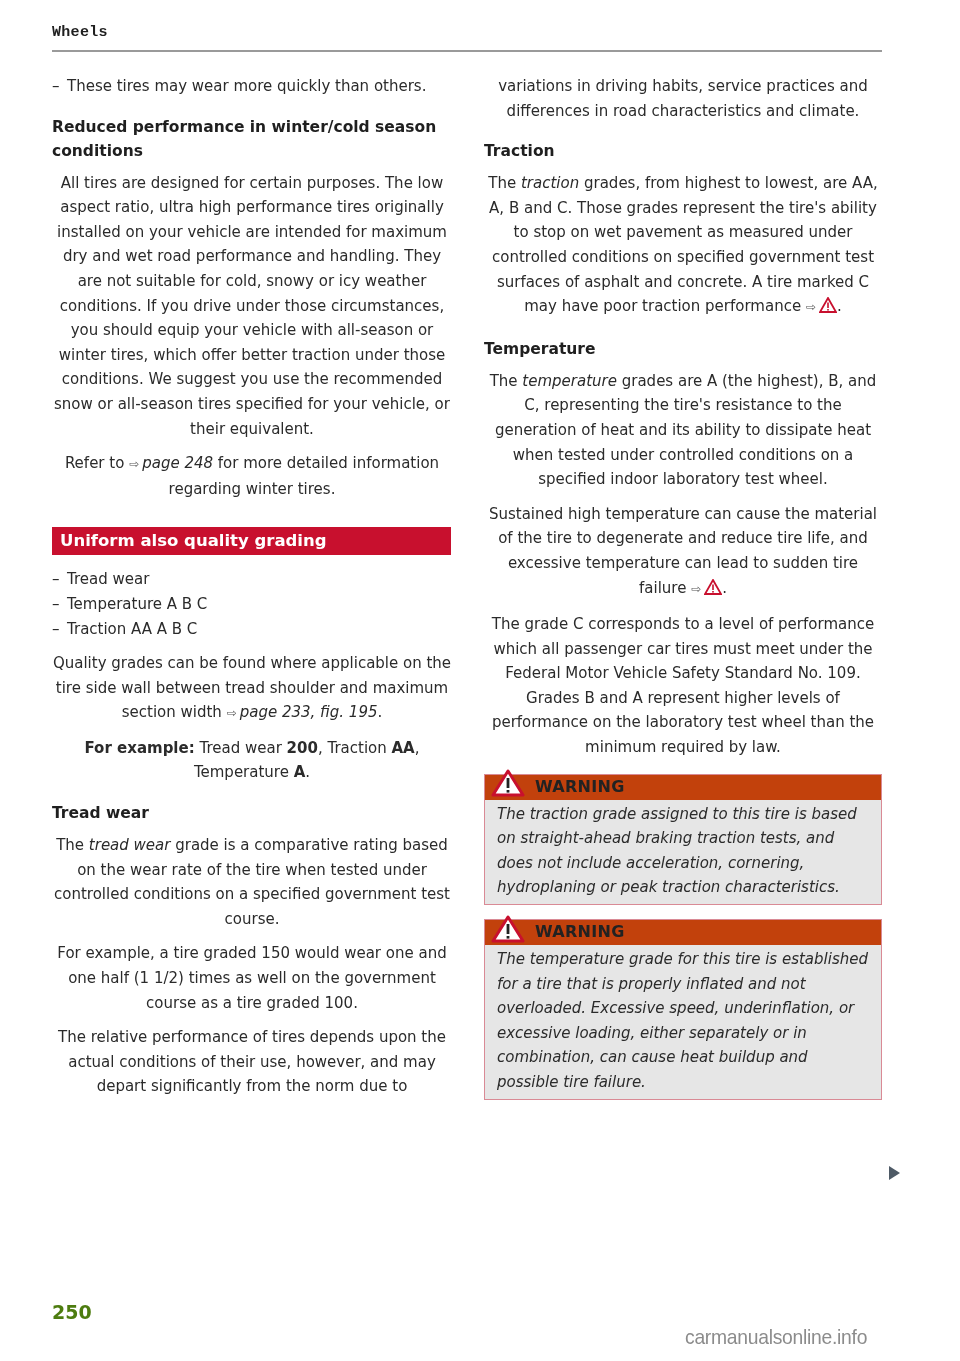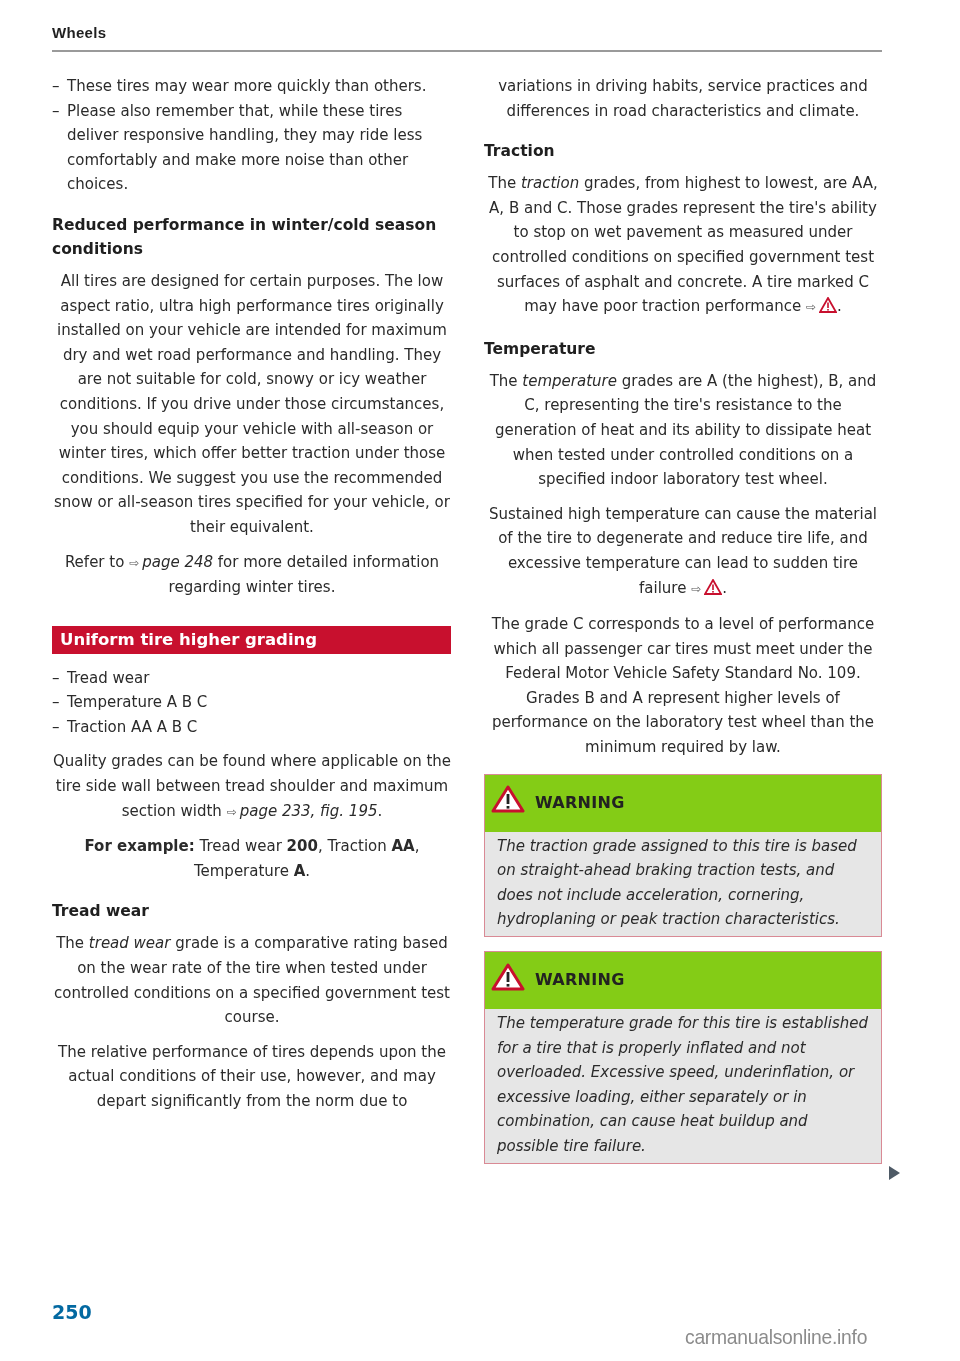--- a/index.html
+++ b/index.html
@@ -4,21 +4,21 @@
 <style>
   html, body { margin: 0; padding: 0; background: #ffffff; }
   body {
     width: 960px; height: 1361px; position: relative; overflow: hidden;
     font-family: "DejaVu Sans", sans-serif; color: #2b2b2b;
   }
   .page-header {
     position: absolute; left: 52px; top: 24px; width: 830px;
   }
   .section-title {
-    font-family: Liberation Sans, sans-serif; font-weight: bold;
+    font-family: Liberation Mono, monospace; font-weight: bold;
     font-size: 15px; letter-spacing: 0.3px; color: #1f1f1f;
     padding-bottom: 9px;
   }
   .header-rule { height: 2px; background: #9a9a9a; }
 
   .col { position: absolute; top: 74px; width: 400px; font-size: 15px; line-height: 24.6px; }
   .col-left { left: 52px; }
   .col-right { left: 484px; width: 398px; }
 
   p { margin: 0 0 10px 0; text-align: center; }
@@ -36,77 +36,77 @@
     background: #c8102e; color: #ffffff; font-weight: bold; font-size: 16.5px;
     height: 28px; line-height: 28px; padding-left: 8px; margin: 26px 0 12px -0px; width: 391px;
   }
   .arrow-ref { font-size: 12px; color: #555; }
   .warn-tri { display: inline-block; vertical-align: -2px; }
 
   .warning-box {
     border: 1px solid #d98a95; background: #e6e6e6; margin-top: 14px;
   }
   .warning-head {
-    background: #84cc16; height: 57px; display: flex; align-items: center; padding-left: 6px;
+    background: #c2410c; height: 25px; display: flex; align-items: center; padding-left: 6px;
   }
   .warning-head .label { font-weight: bold; font-size: 16px; margin-left: 10px; color: #222; letter-spacing: 0.3px; }
   .warning-body { padding: 2px 12px 4px 12px; font-size: 15px; line-height: 24.6px; color: #2b2b2b; font-style: italic; }
   .continue-arrow {
     position: absolute; left: 889px; top: 1166px; width: 0; height: 0;
     border-top: 7px solid transparent; border-bottom: 7px solid transparent; border-left: 11px solid #4e5a66;
   }
   .page-number {
-    position: absolute; left: 52px; top: 1301px; font-weight: bold; font-size: 19px; color: #0369a1;
+    position: absolute; left: 52px; top: 1301px; font-weight: bold; font-size: 19px; color: #4d7c0f;
   }
   .watermark {
     position: absolute; left: 685px; top: 1325px; font-family: "Liberation Sans", sans-serif;
     font-size: 21px; color: #8c8c8c; letter-spacing: -0.3px; transform: scaleX(0.92); transform-origin: left;
   }
 </style>
 </head>
 <body>
 
 <div class="page-header">
   <div class="section-title">Wheels</div>
   <div class="header-rule"></div>
 </div>
 
 <div class="col col-left">
   <ul class="dash-list">
     <li>These tires may wear more quickly than others.</li>
-    <li>Please also remember that, while these tires deliver responsive handling, they may ride less comfortably and make more noise than other choices.</li>
   </ul>
 
   <h3 class="h-gap">Reduced performance in winter/cold season conditions</h3>
   <p>All tires are designed for certain purposes. The low aspect ratio, ultra high performance tires originally installed on your vehicle are intended for maximum dry and wet road performance and handling. They are not suitable for cold, snowy or icy weather conditions. If you drive under those circumstances, you should equip your vehicle with all-season or winter tires, which offer better traction under those conditions. We suggest you use the recommended snow or all-season tires specified for your vehicle, or their equivalent.</p>
   <p>
     <span>Refer to </span><span class="arrow-ref">⇨</span> <i>page 248</i><span> for more detailed information regarding winter tires.</span>
   </p>
 
-  <div class="red-banner">Uniform tire higher grading</div>
+  <div class="red-banner">Uniform also quality grading</div>
 
   <ul class="dash-list">
     <li>Tread wear</li>
     <li>Temperature A B C</li>
     <li>Traction AA A B C</li>
   </ul>
 
   <p>
     <span>Quality grades can be found where applicable on the tire side wall between tread shoulder and maximum section width </span><span class="arrow-ref">⇨</span> <i>page 233, fig. 195</i><span>.</span>
   </p>
 
   <p>
     <b>For example:</b><span> Tread wear </span><b>200</b><span>, Traction </span><b>AA</b><span>, Temperature </span><b>A</b><span>.</span>
   </p>
 
 
   <h3 class="h-gap">Tread wear</h3>
   <p>
     <span>The </span><i>tread wear</i><span> grade is a comparative rating based on the wear rate of the tire when tested under controlled conditions on a specified government test course.</span>
   </p>
+  <p>For example, a tire graded 150 would wear one and one half (1 1/2) times as well on the government course as a tire graded 100.</p>
   <p>The relative performance of tires depends upon the actual conditions of their use, however, and may depart significantly from the norm due to</p>
 </div>
 
 <div class="col col-right">
   <p>variations in driving habits, service practices and differences in road characteristics and climate.</p>
 
   <h3 class="h-gap">Traction</h3>
   <p>
     <span>The </span><i>traction</i><span> grades, from highest to lowest, are AA, A, B and C. Those grades represent the tire's ability to stop on wet pavement as measured under controlled conditions on specified government test surfaces of asphalt and concrete. A tire marked C may have poor traction performance </span><span class="arrow-ref">⇨</span> <span class="warn-tri"><svg width="18" height="16" viewBox="0 0 18 16">
           <polygon points="9,1 17,15 1,15" fill="#fff" stroke="#c8102e" stroke-width="1.8"></polygon>

